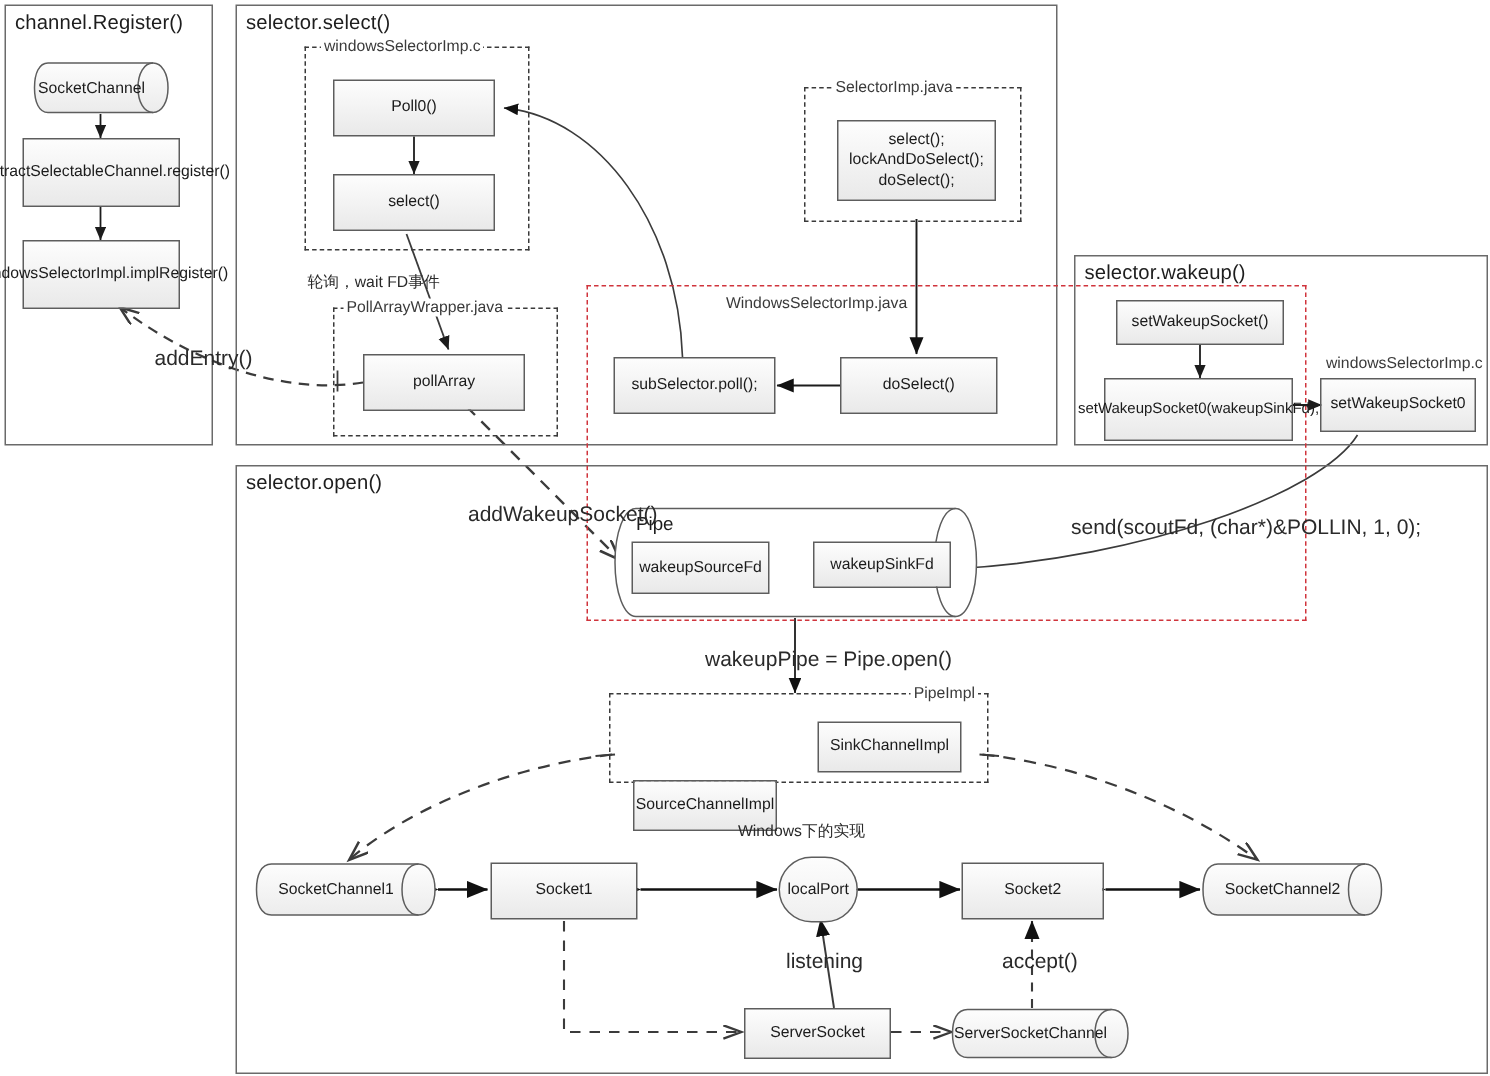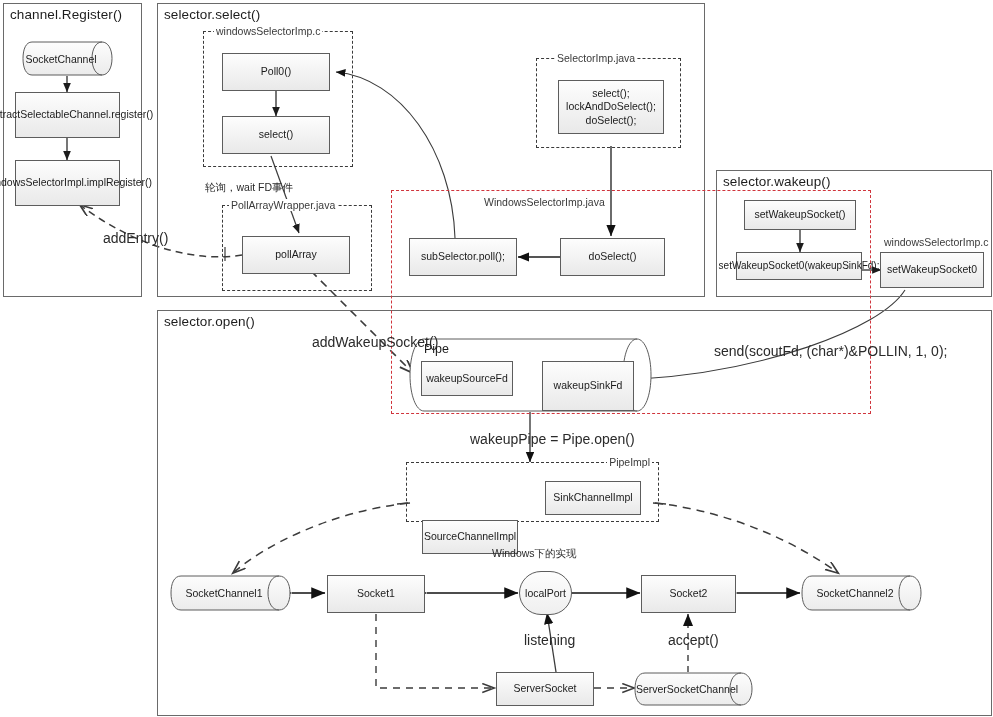--- a/index.html
+++ b/index.html
@@ -228,21 +228,21 @@
   <div class="node" style="left:560px;top:238px;width:105px;height:38px;">
     <span>doSelect()</span>
   </div>
 
   <div class="group" style="left:716px;top:170px;width:274px;height:125px;">
     <div class="glabel">selector.wakeup()</div>
   </div>
   <div class="node" style="left:744px;top:200px;width:112px;height:30px;">
     <span>setWakeupSocket()</span>
   </div>
-  <div class="node small" style="left:736px;top:252px;width:126px;height:28px;">
+  <div class="node small" style="left:736px;top:252px;width:126px;height:42px;">
     <span>setWakeupSocket0(wakeupSinkFd);</span>
   </div>
 
   <div class="dashbox" style="left:877px;top:236px;width:0px;height:0px;border:none;">
     <div class="dlabel" style="left:5px;top:0px;">windowsSelectorImp.c</div>
   </div>
   <div class="node" style="left:880px;top:252px;width:104px;height:36px;">
     <span>setWakeupSocket0</span>
   </div>
 
@@ -254,21 +254,21 @@
     <svg class="cyl-svg" viewBox="0 0 245 74" preserveAspectRatio="none">
       <path d="M16,1 L229,1 C237,1 243,17 243,37 C243,57 237,73 229,73 L16,73
                C8,73 2,57 2,37 C2,17 8,1 16,1 Z" fill="#ffffff" stroke="#5d5d5d" stroke-width="1"></path>
       <path d="M229,1 C221,1 215,17 215,37 C215,57 221,73 229,73" fill="none" stroke="#5d5d5d" stroke-width="1"></path>
     </svg>
     <div style="position:absolute;left:16px;top:4px;font-size:12.5px;color:#1b1b1b;">Pipe</div>
   </div>
   <div class="node" style="left:421px;top:361px;width:92px;height:35px;">
     <span>wakeupSourceFd</span>
   </div>
-  <div class="node" style="left:542px;top:361px;width:92px;height:50px;">
+  <div class="node" style="left:542px;top:361px;width:92px;height:31px;">
     <span>wakeupSinkFd</span>
   </div>
 
   <div class="dashbox" style="left:406px;top:462px;width:251px;height:58px;">
     <div class="dlabel" style="right:6px;top:-7px;">PipeImpl</div>
   </div>
   <div class="node" style="left:422px;top:481px;width:96px;height:34px;margin-top:39px;">
     <span>SourceChannelImpl</span>
   </div>
   <div class="node" style="left:545px;top:481px;width:96px;height:34px;align-items:center;">

